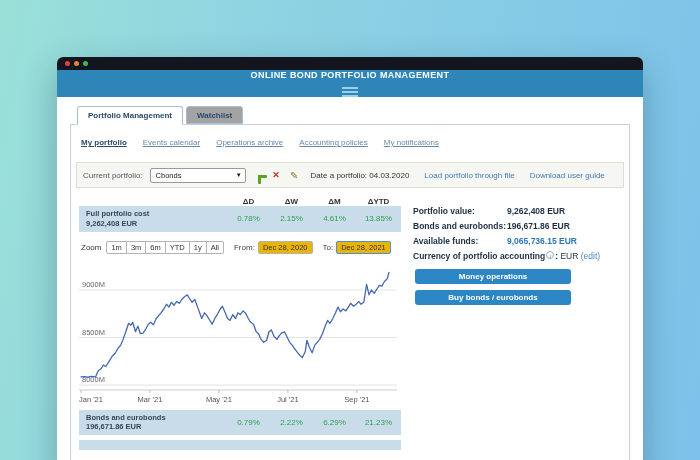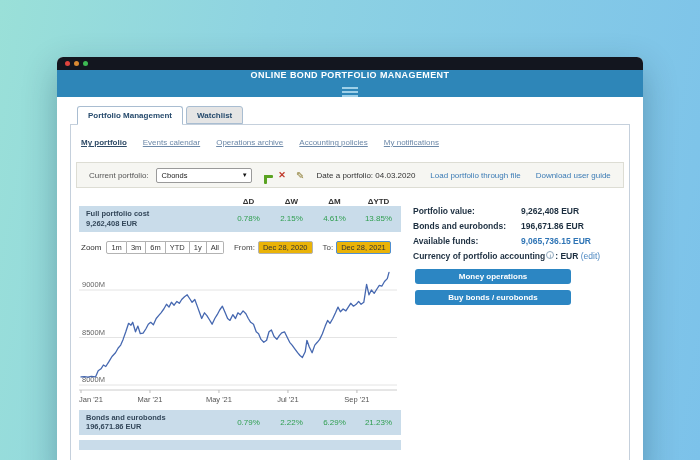--- a/index.html
+++ b/index.html
@@ -26,32 +26,32 @@
   }
   .apptitle { color:#fff; font-size:9px; font-weight:bold; letter-spacing:.4px; }
   .hamburger { display:flex; flex-direction:column; gap:2px; cursor:pointer; }
   .hamburger span { width:16px; height:2px; background:#9fd0e8; }
 
   .content { padding:9px 13px 0 13px; }
   .tabs { display:flex; margin-left:7px; position:relative; z-index:2; }
   .tab {
     font-size:8px; font-weight:bold; color:#274b6d; padding:4px 10px 3px;
     border:1px solid #a9bdd1; border-radius:3px 3px 0 0; margin-right:3px;
-    background:#e5e5e5; cursor:pointer;
+    background:#a3a3a3; cursor:pointer;
   }
   .tab.active { background:#fff; border-bottom:1px solid #fff; margin-bottom:-1px; }
   .panel { border:1px solid #c5d0dc; background:#fff; height:396px; }
 
   .nav-links { padding:13px 10px 11px; display:flex; gap:16px; }
   .nav-links a { font-size:8px; color:#6c88a8; text-decoration:underline; cursor:pointer; }
   .nav-links a.active { color:#2e4a66; font-weight:bold; }
 
   .portfolio-bar {
     margin:4px 5px 0; background:#f6f6f2; border:1px solid #ddddd4;
-    height:26px; display:flex; align-items:center; padding:0 12px; gap:7px;
+    height:26px; display:flex; align-items:center; padding:0 6px; gap:7px;
     font-size:8px; color:#555;
   }
   .select-box {
     width:96px; height:15px; background:#fff; border:1px solid #9a9a9a; border-radius:2px;
     font-size:7.5px; color:#222; display:flex; align-items:center; justify-content:space-between;
     padding:0 3px 0 5px; cursor:pointer;
   }
   .select-box .arrow { font-size:6px; color:#111; }
   .icon-btn { cursor:pointer; display:inline-flex; align-items:center; justify-content:center; width:11px; height:11px; }
   .plus-ic { position:relative; }
@@ -86,31 +86,31 @@
   .date-lab { margin-left:10px; color:#444; }
   .date-input {
     border:1px solid #b3b3b3; border-radius:2px; font-size:7.5px; color:#333;
     padding:1px 4px; margin-left:3px; background:#eab308; cursor:text;
   }
   .date-input.focused { border:1px solid #4f8fd2; }
 
   .chart-wrap { margin-top:2px; }
 
   .sum-row { display:flex; margin-bottom:5px; }
-  .sum-label { width:108px; font-size:8.5px; font-weight:bold; color:#1d2f40; }
+  .sum-label { width:94px; font-size:8.5px; font-weight:bold; color:#1d2f40; }
   .sum-value { font-size:8.5px; font-weight:bold; color:#1d2f40; }
   .sum-value.blue { color:#2e74b5; }
   .currency-line { font-size:8.5px; color:#1d2f40; margin:4px 0 8px; }
   .currency-line .lab { font-weight:bold; }
   .info-ic {
     display:inline-block; width:8px; height:8px; border:1px solid #8fa8bd; border-radius:50%;
     color:#8fa8bd; font-size:6px; line-height:8px; text-align:center; font-weight:bold;
     vertical-align:1px; margin:0 1px; cursor:pointer;
   }
-  .currency-line .val { font-weight:bold; }
+  .currency-line .val { font-weight:normal; }
   .edit-link { color:#4a86c0; cursor:pointer; }
   .action-btn {
     display:block; width:156px; height:15px; background:#2c86c3; border:none; border-radius:3px;
     color:#fff; font-size:8px; font-weight:bold; font-family:"Liberation Sans",sans-serif;
     margin:0 0 6px 2px; cursor:pointer;
   }
   svg text { font-family:"Liberation Sans",sans-serif; }
 </style>
 </head>
 <body>

